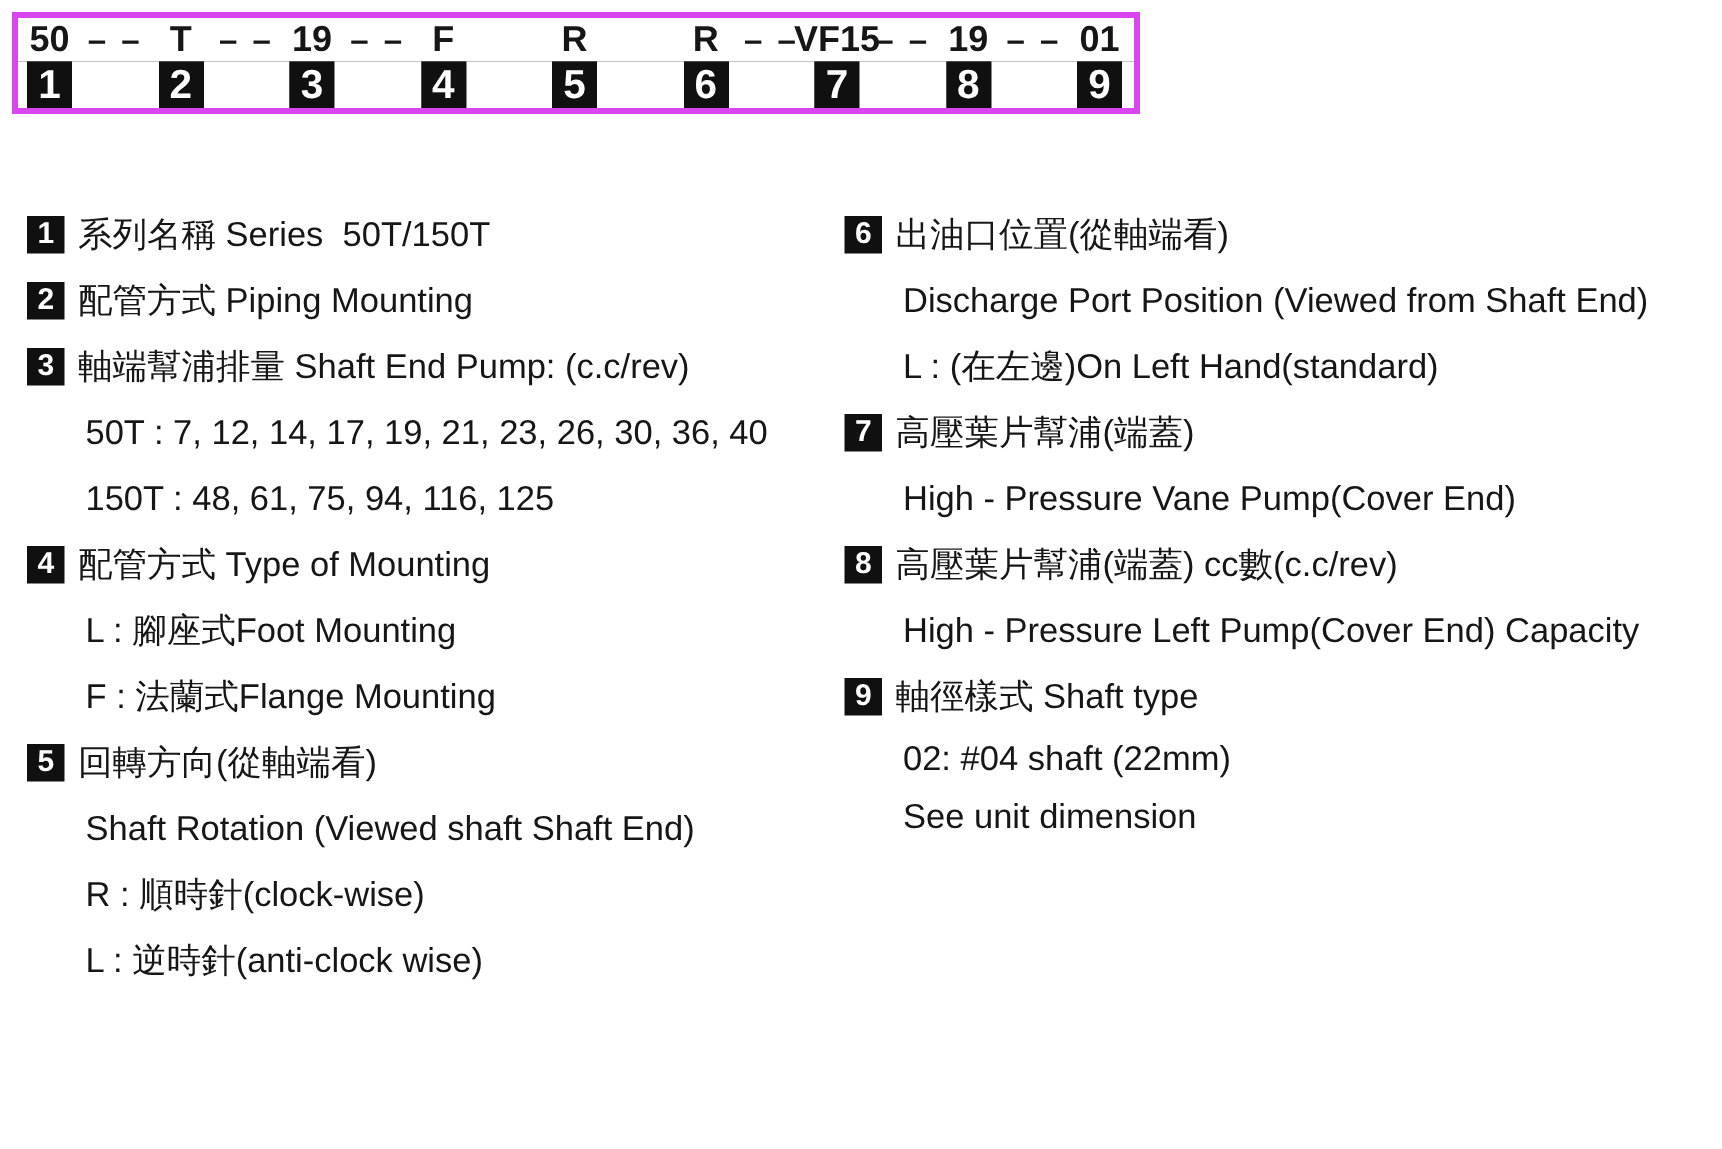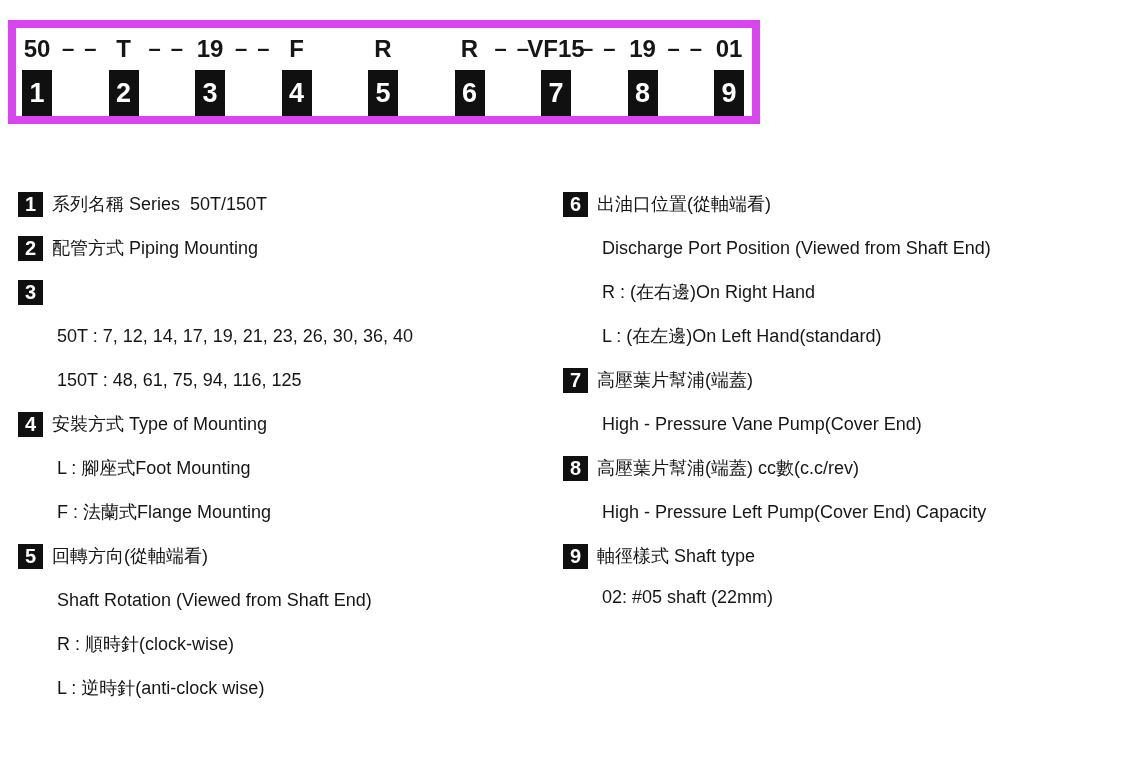--- a/index.html
+++ b/index.html
@@ -5,23 +5,23 @@
   html,body{margin:0;padding:0;background:#fff;}
   body{
     width:1148px;height:766px;overflow:hidden;
     font-family:"Liberation Sans","DejaVu Sans",sans-serif;
     color:#161616;
     -webkit-font-smoothing:antialiased;
   }
 
   
   .code-box{
-    margin:20px 0 0 8px;
-    width:752px;height:104px;
-    border:8px solid #d946ef;
+    margin:8px 0 0 8px;
+    width:752px;height:68px;
+    border:4px solid #d946ef;
     box-sizing:border-box;
     background:#fff;
     display:flex;flex-direction:column;
   }
   .labels-row{height:42px;display:flex;align-items:center;}
   .band-row{flex:1;background:#101010;display:flex;}
   .sliver{flex:0 0 6px;}
   .band-row .sliver{background:#fff;}
   .lseg,.bseg{flex:1 1 0;display:flex;min-width:0;}
   .lseg.last,.bseg.last{flex:0 0 38px;}
@@ -48,21 +48,21 @@
   }
   .col-left{width:545px;flex:0 0 545px;}
   .col-right{flex:1;}
   .row{min-height:44px;display:flex;align-items:center;}
   .row.tight{min-height:39px;}
   .badge{
     flex:0 0 25px;width:25px;height:25px;background:#101010;color:#fff;
     display:flex;justify-content:center;align-items:center;
     font-weight:bold;font-size:20px;margin-right:9px;
   }
-  .title,.subtext{font-size:18px;white-space:pre-wrap;line-height:1.15;}
+  .title,.subtext{font-size:23px;white-space:pre-wrap;line-height:1.15;}
   .sub{margin-left:39px;align-items:center;}
 </style>
 </head>
 <body>
 
 <div class="code-box">
 
   <div class="labels-row">
     <div class="sliver"></div>
     <div class="lseg">
@@ -158,49 +158,50 @@
     <div class="item">
       <div class="row head">
         <span class="badge">2</span>
         <span class="title">配管方式 Piping Mounting</span>
       </div>
     </div>
 
     <div class="item">
       <div class="row head">
         <span class="badge">3</span>
+        <span class="title">軸端幫浦排量 Shaft End Pump: (c.c/rev)</span>
       </div>
       <div class="row sub">
           <span class="subtext">50T : 7, 12, 14, 17, 19, 21, 23, 26, 30, 36, 40</span>
         </div>
       <div class="row sub">
           <span class="subtext">150T : 48, 61, 75, 94, 116, 125</span>
         </div>
     </div>
 
     <div class="item">
       <div class="row head">
         <span class="badge">4</span>
-        <span class="title">安裝方式 Type of Mounting</span>
+        <span class="title">配管方式 Type of Mounting</span>
       </div>
       <div class="row sub">
           <span class="subtext">L : 腳座式Foot Mounting</span>
         </div>
       <div class="row sub">
           <span class="subtext">F : 法蘭式Flange Mounting</span>
         </div>
     </div>
 
     <div class="item">
       <div class="row head">
         <span class="badge">5</span>
         <span class="title">回轉方向(從軸端看)</span>
       </div>
       <div class="row sub">
-          <span class="subtext">Shaft Rotation (Viewed from Shaft End)</span>
+          <span class="subtext">Shaft Rotation (Viewed shaft Shaft End)</span>
         </div>
       <div class="row sub">
           <span class="subtext">R : 順時針(clock-wise)</span>
         </div>
       <div class="row sub">
           <span class="subtext">L : 逆時針(anti-clock wise)</span>
         </div>
     </div>
 
   </div>
@@ -209,23 +210,20 @@
 
     <div class="item">
       <div class="row head">
         <span class="badge">6</span>
         <span class="title">出油口位置(從軸端看)</span>
       </div>
       <div class="row sub">
           <span class="subtext">Discharge Port Position (Viewed from Shaft End)</span>
         </div>
       <div class="row sub">
-          <span class="subtext">R : (在右邊)On Right Hand</span>
-        </div>
-      <div class="row sub">
           <span class="subtext">L : (在左邊)On Left Hand(standard)</span>
         </div>
     </div>
 
     <div class="item">
       <div class="row head">
         <span class="badge">7</span>
         <span class="title">高壓葉片幫浦(端蓋)</span>
       </div>
       <div class="row sub">
@@ -242,18 +240,21 @@
           <span class="subtext">High - Pressure Left Pump(Cover End) Capacity</span>
         </div>
     </div>
 
     <div class="item">
       <div class="row head">
         <span class="badge">9</span>
         <span class="title">軸徑樣式 Shaft type</span>
       </div>
       <div class="row sub tight">
-          <span class="subtext">02: #05 shaft (22mm)</span>
+          <span class="subtext">02: #04 shaft (22mm)</span>
+        </div>
+      <div class="row sub tight">
+          <span class="subtext">See unit dimension</span>
         </div>
     </div>
 
   </div>
 </div>
 
 </body></html>

